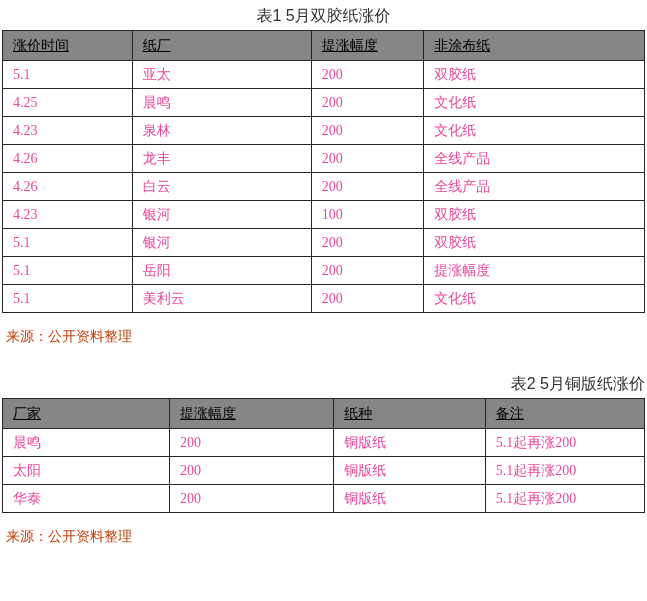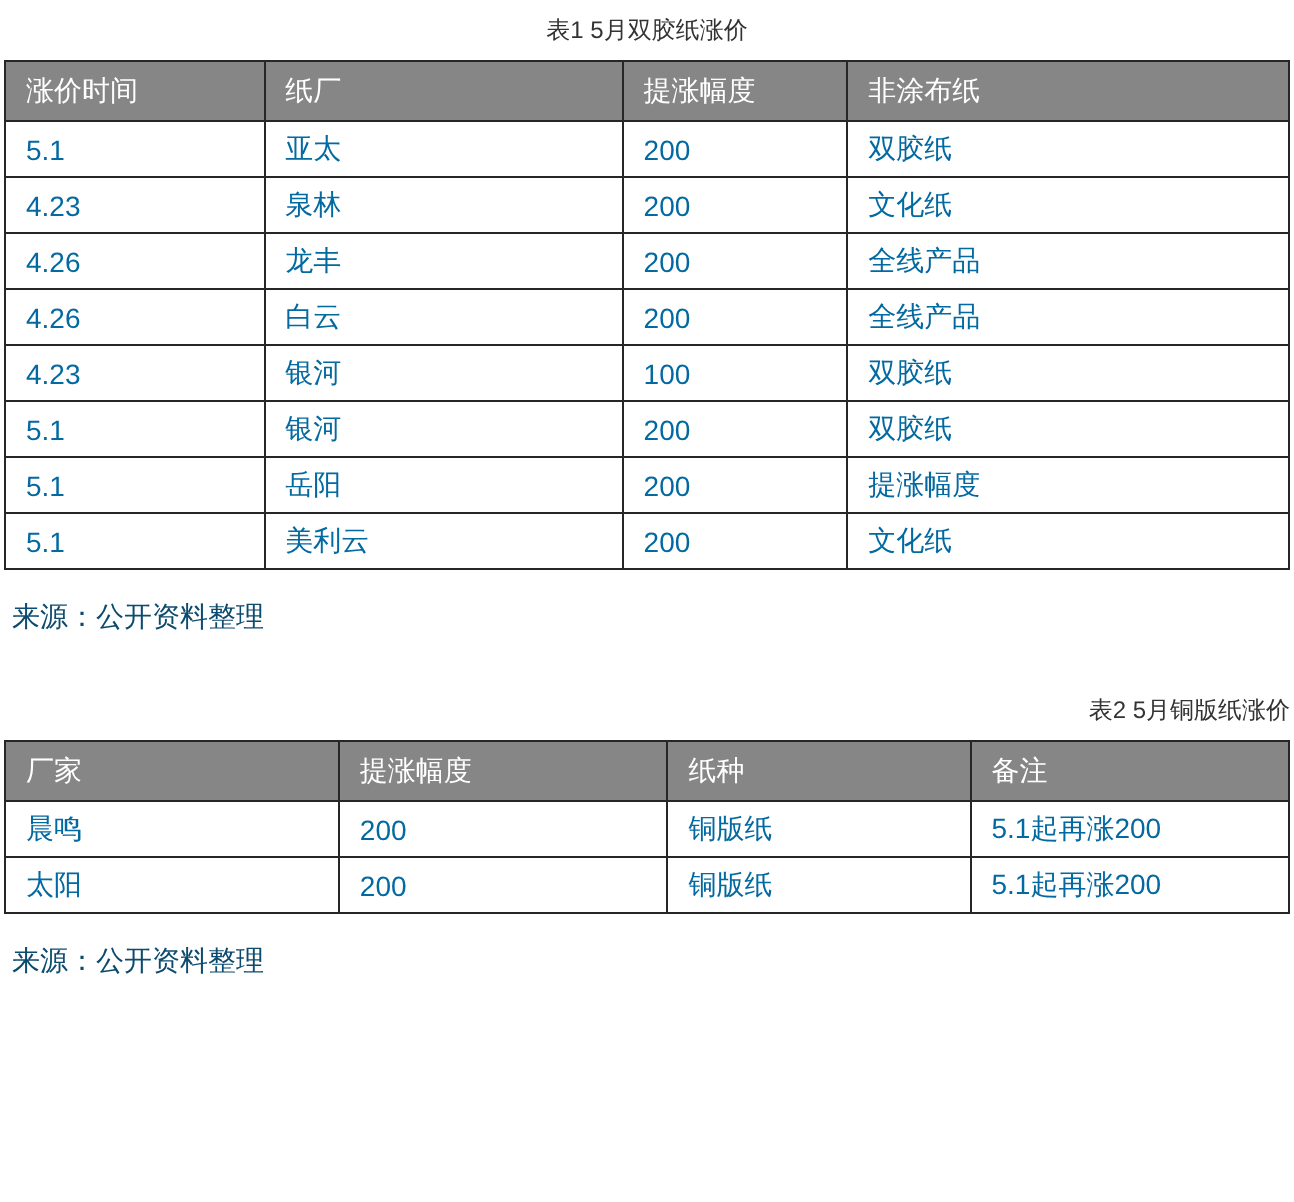--- a/index.html
+++ b/index.html
@@ -6,61 +6,63 @@
   html, body { margin: 0; padding: 0; }
   body {
     width: 647px;
     height: 601px;
     background: #ffffff;
     font-family: "Liberation Sans", "DejaVu Sans", sans-serif;
     color: #3f3f3f;
     overflow: hidden;
   }
   .page { padding: 0 2px; }
-  .tbl-title { font-size: 12px; line-height: 19px; color: #333333; }
+  .tbl-title { font-size: 16px; line-height: 19px; color: #333333; }
   .tbl-title.centered { text-align: center; padding-top: 6px; }
   .tbl-title.left { text-align: right; margin: 28px 0 0 4px; }
   table {
     width: 100%;
     border-collapse: collapse;
     table-layout: fixed;
   }
   .t1 { margin-top: 5px; }
   .t2 { margin-top: 5px; }
   th, td {
     border: 1px solid #262626;
     padding: 0 10px;
     font-size: 14px;
     font-weight: normal;
     text-align: left;
     white-space: nowrap;
     overflow: hidden;
   }
   th {
     background: #868686;
-    color: #ffffff;
+    color: #000000;
     height: 30px;
+    text-decoration: underline;
   }
   td {
-    color: #0369a1;
+    color: #ec4899;
     height: 28px;
     background: #ffffff;
+    font-family: Liberation Serif, serif;
   }
   .t1 col.c0 { width: 20.2%; }
   .t1 col.c1 { width: 27.9%; }
   .t1 col.c2 { width: 17.5%; }
   .t1 col.c3 { width: 34.4%; }
   .t2 col.c0 { width: 26.0%; }
   .t2 col.c1 { width: 25.6%; }
   .t2 col.c2 { width: 23.6%; }
   .t2 col.c3 { width: 24.8%; }
   .source-note {
     font-size: 14px;
     line-height: 19px;
-    color: #0c4a6e;
+    color: #c2410c;
     margin: 14px 0 0 4px;
   }
 </style>
 </head>
 <body>
 
 <div class="page">
 
   <div class="tbl-title centered">表1  5月双胶纸涨价</div>
 
@@ -78,20 +80,26 @@
         <th>提涨幅度</th>
         <th>非涂布纸</th>
       </tr>
     </thead>
     <tbody>
       <tr>
         <td>5.1</td>
         <td>亚太</td>
         <td>200</td>
         <td>双胶纸</td>
+      </tr>
+      <tr>
+        <td>4.25</td>
+        <td>晨鸣</td>
+        <td>200</td>
+        <td>文化纸</td>
       </tr>
       <tr>
         <td>4.23</td>
         <td>泉林</td>
         <td>200</td>
         <td>文化纸</td>
       </tr>
       <tr>
         <td>4.26</td>
         <td>龙丰</td>
@@ -156,18 +164,24 @@
         <td>200</td>
         <td>铜版纸</td>
         <td>5.1起再涨200</td>
       </tr>
       <tr>
         <td>太阳</td>
         <td>200</td>
         <td>铜版纸</td>
         <td>5.1起再涨200</td>
       </tr>
+      <tr>
+        <td>华泰</td>
+        <td>200</td>
+        <td>铜版纸</td>
+        <td>5.1起再涨200</td>
+      </tr>
     </tbody>
   </table>
 
   <div class="source-note">来源：公开资料整理</div>
 
 </div>
 
 </body></html>

